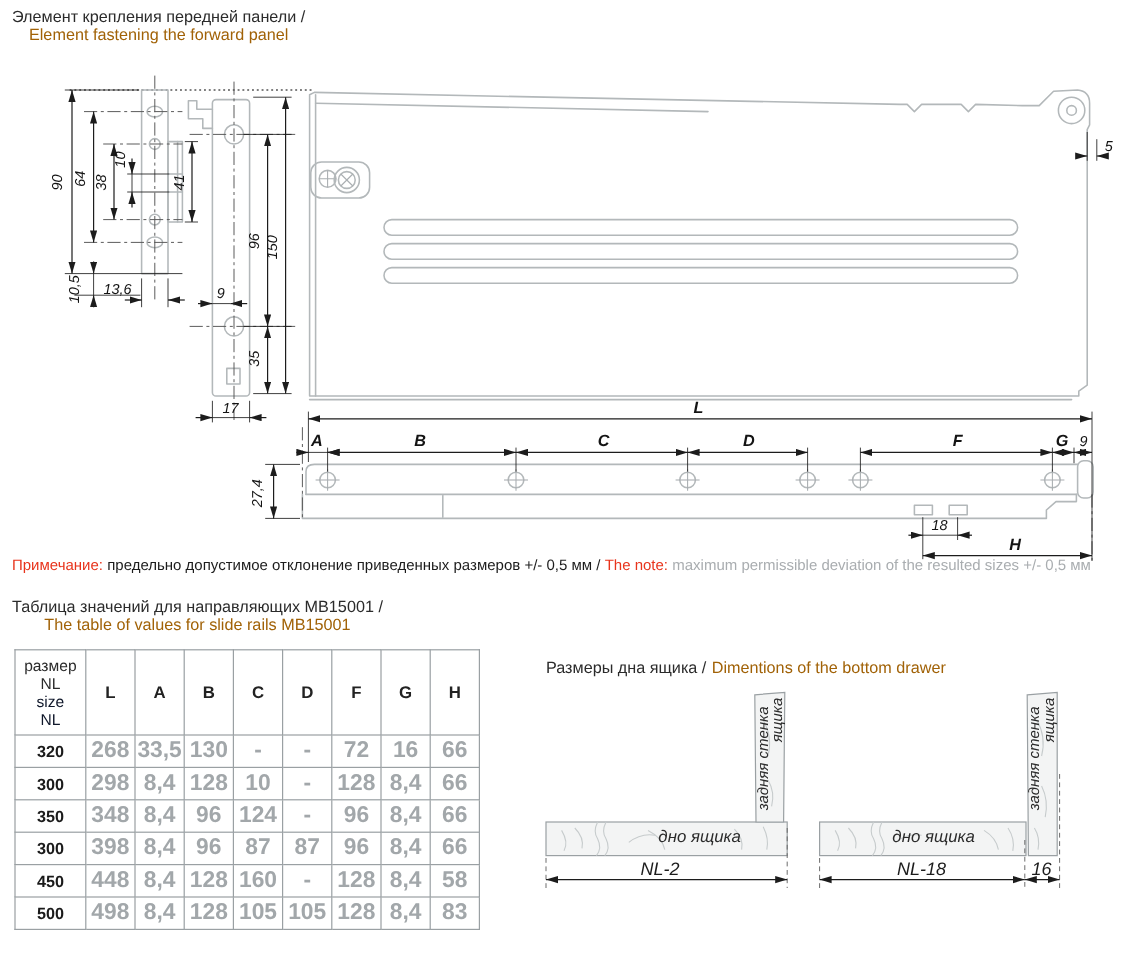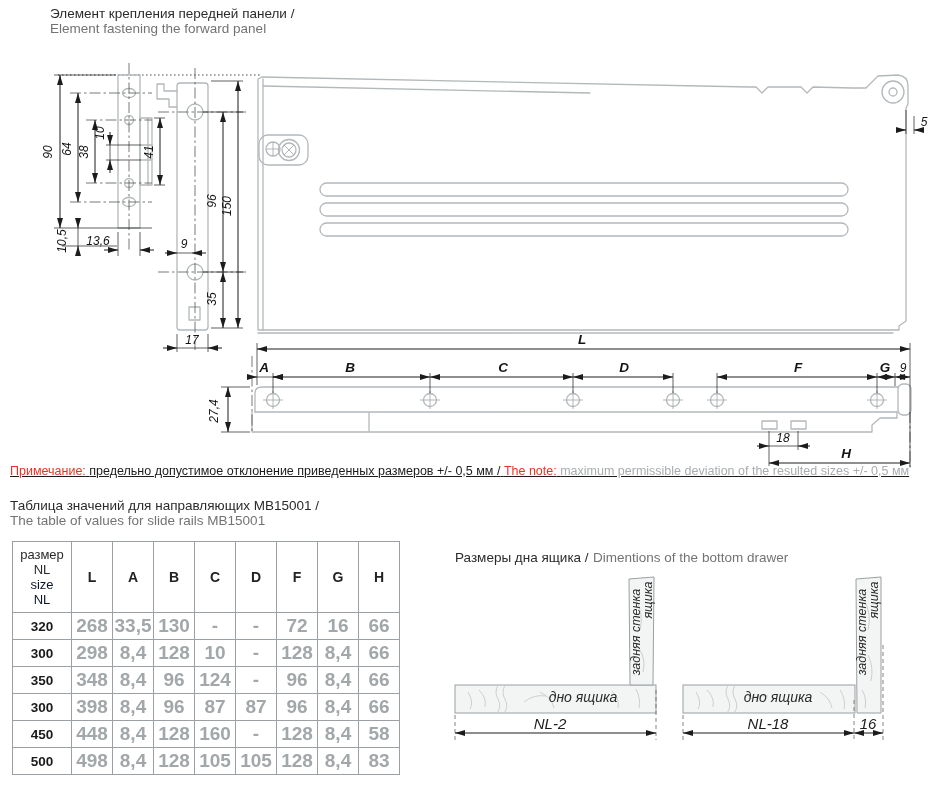--- a/index.html
+++ b/index.html
@@ -1,19 +1,19 @@
 <!DOCTYPE html>
 <html><head>
 <meta charset="utf-8">
 <style>
   html,body{margin:0;padding:0;background:#fff;width:938px;height:800px;overflow:hidden;
     font-family:"Liberation Sans",sans-serif;}
   .abs{position:absolute;}
   .ttl-ru{font-size:13.5px;color:#2b2b2b;}
-  .ttl-en{font-size:13.5px;color:#737373;}
+  .ttl-en{font-size:13.5px;color:#a16207;text-align:center;}
   .note{font-size:12.5px;color:#1c1c1c;white-space:nowrap;}
   .note .red{color:#e8341c;}
   .note .gray{color:#a9adb0;}
   table.vals{border-collapse:collapse;table-layout:fixed;}
   table.vals td{border:1px solid #9aa0a3;text-align:center;vertical-align:middle;padding:0;}
   td.hsize{font-size:13px;line-height:15px;color:#2b2b2b;}
   td.hsize .gray{color:#0f172a;}
   td.hcol{font-weight:bold;font-size:14px;color:#222;}
   tr.drow{height:27px;}
   tr.drow td.sz{font-weight:bold;font-size:13.5px;color:#1a1a1a;}
@@ -30,21 +30,21 @@
   .grain{stroke:#c6cbcc;fill:none;stroke-width:0.9;}
   text.d{font-style:italic;font-size:12px;fill:#141414;}
   text.dl{font-style:italic;font-weight:bold;font-size:13.5px;fill:#141414;}
   text.bl{font-style:italic;font-size:14px;fill:#2b2b2b;}
   text.bd{font-style:italic;font-size:15px;fill:#1c1c1c;}
   text.bw{font-style:italic;font-size:12.5px;fill:#2b2b2b;}
 </style>
 </head>
 <body>
 
-<div class="abs" style="left:10px;top:6px;margin-left:40px;">
+<div class="abs" style="left:10px;top:6px;">
   <div class="ttl-ru">Элемент крепления передней панели /</div>
   <div class="ttl-en">Element fastening the forward panel</div>
 </div>
 
 <svg class="abs" style="left:0;top:60px;" width="938" height="415" viewBox="0 60 938 415">
   <defs>
     <marker id="mE" markerWidth="11" markerHeight="8" refX="10" refY="3" orient="auto" markerUnits="userSpaceOnUse">
       <path d="M0,0 L10,3 L0,6 Z" fill="#1c1c1c"></path>
       </marker>
     <marker id="mS" markerWidth="11" markerHeight="8" refX="1" refY="3" orient="auto" markerUnits="userSpaceOnUse">
@@ -230,21 +230,21 @@
     <text class="dl" x="624" y="372">D</text>
     <text class="dl" x="798" y="372">F</text>
     <text class="dl" x="885" y="372">G</text>
     <text class="d" x="903" y="372">9</text>
     <text class="d" transform="rotate(-90 218 411)" x="218" y="411">27,4</text>
     <text class="d" x="783" y="442">18</text>
     <text class="dl" x="846" y="458">H</text>
   </g>
 </svg>
 
-<div class="abs note" style="left:10px;top:464px;text-decoration:underline;">
+<div class="abs note" style="left:10px;top:464px;">
   <span class="red">Примечание:</span>
   <span>предельно допустимое отклонение приведенных размеров +/- 0,5 мм /</span>
   <span class="red">The note:</span>
   <span class="gray">maximum permissible deviation of the resulted sizes +/- 0,5 мм</span>
 </div>
 
 <div class="abs" style="left:10px;top:498px;">
   <div class="ttl-ru">Таблица значений для направляющих MB15001 /</div>
   <div class="ttl-en">The table of values for slide rails MB15001</div>
 </div>

